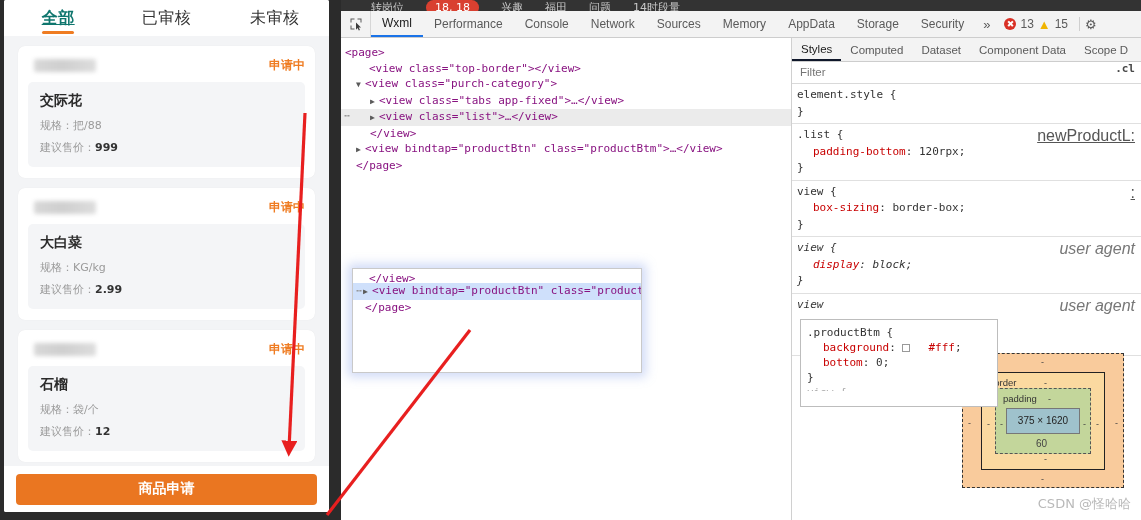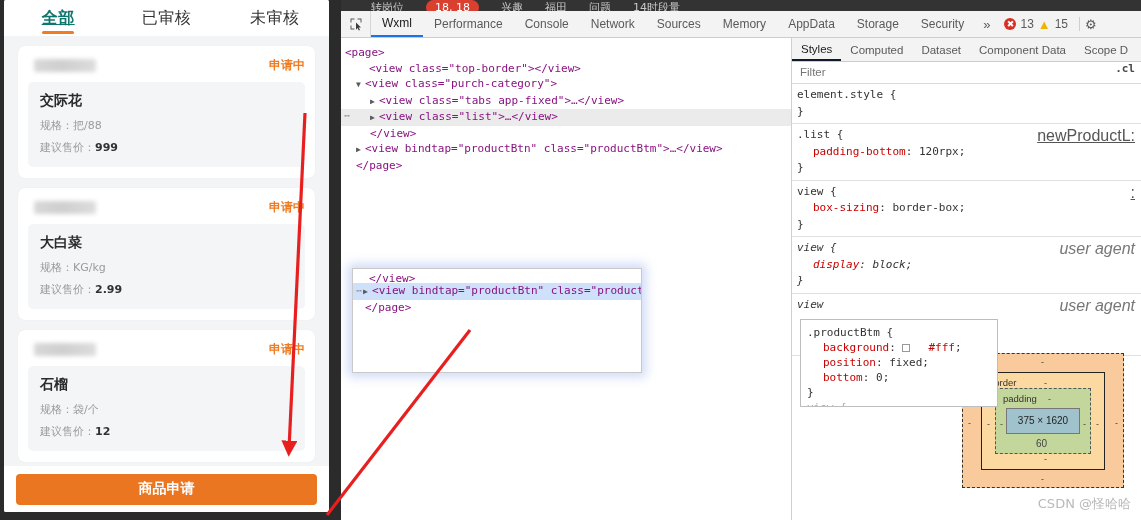--- a/index.html
+++ b/index.html
@@ -439,23 +439,20 @@
         <span class="origin ua">user agent</span>
         <span>view</span>
       </div>
 
       <div id="css-popup">
         <div>.productBtm {</div>
         <div>
           <span class="prop">background</span><span>: </span><span class="swatch"></span><span class="prop">#fff</span><span>;</span>
         </div>
         <div>
-          <span class="prop">position</span><span>: </span><span>fixed</span><span>;</span>
-        </div>
-        <div>
           <span class="prop">bottom</span><span>: </span><span>0</span><span>;</span>
         </div>
         <div>}</div>
         <div style="color:#aaa;overflow:hidden;height:6px">view {</div>
       </div>
 
       <div id="box-model">
         <span class="bm-dash" style="top:3px;left:78px">-</span>
         <span class="bm-dash" style="bottom:3px;left:78px">-</span>
         <span class="bm-dash" style="top:64px;left:5px">-</span>

